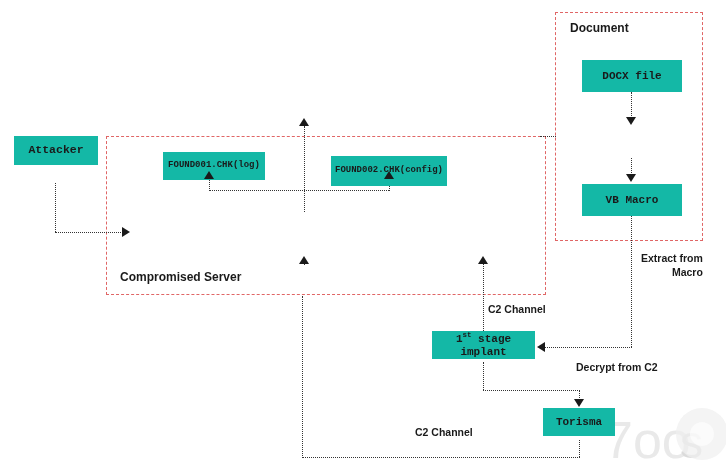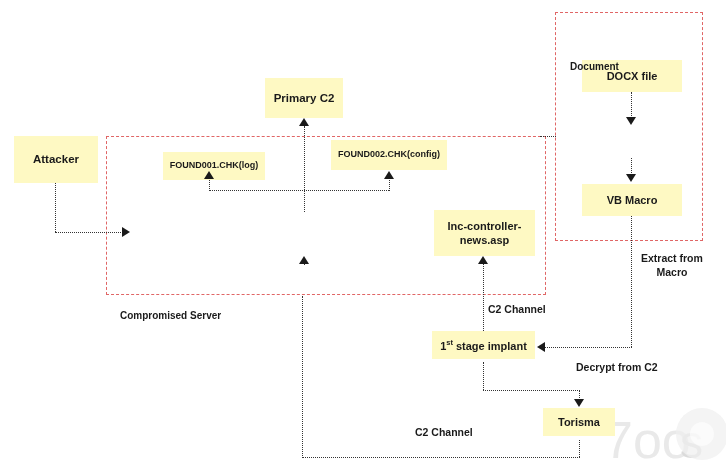--- a/index.html
+++ b/index.html
@@ -11,52 +11,52 @@
     position: relative;
     width: 728px;
     height: 472px;
     background: #ffffff;
     overflow: hidden;
     font-family: "Liberation Sans", sans-serif;
   }
   
   .box {
     position: absolute;
-    background: #fef9c3;
+    background: #14b8a6;
     color: #1a1a1a;
     display: flex;
     align-items: center;
     justify-content: center;
     text-align: center;
     font-weight: bold;
     line-height: 1.28;
     box-sizing: border-box;
     padding: 14px 3px;
     z-index: 4;
+    font-family: Liberation Mono, monospace;
   }
   .box.small { font-size: 9px; }
   .box.med   { font-size: 11px; }
   .box.lg    { font-size: 11.5px; }
 
   
   .group {
     position: absolute;
     border: 1.6px dashed #e06666;
     box-sizing: border-box;
     background: transparent;
     z-index: 2;
   }
   .group-label {
     position: absolute;
-    font-size: 10px;
+    font-size: 12px;
     font-weight: bold;
     color: #1a1a1a;
     white-space: nowrap;
     z-index: 6;
-    margin-top: 40px;
   }
 
   
   .label {
     position: absolute;
     font-size: 10.5px;
     font-weight: bold;
     color: #1a1a1a;
     white-space: nowrap;
     text-align: center;
@@ -156,61 +156,54 @@
   <div class="conn v" style="left:302px; top:296px; height:162px;"></div>
 
   <div class="conn v" style="left:631px; top:92px; height:26px;"></div>
   <div class="arrow down" style="left:626px; top:117px;"></div>
 
   <div class="conn v" style="left:631px; top:158px; height:17px;"></div>
   <div class="arrow down" style="left:626px; top:174px;"></div>
 
   <div class="conn h" style="left:540px; top:136px; width:16px;"></div>
 
-  <div class="box lg" style="left:14px; top:136px; width:84px; height:47px;">
+  <div class="box lg" style="left:14px; top:136px; width:84px; height:29px;">
     <span>Attacker</span>
   </div>
 
-  <div class="box lg" style="left:265px; top:78px; width:78px; height:40px;">
-    <span>Primary C2</span>
-  </div>
 
   <div class="box small" style="left:163px; top:152px; width:102px; height:22px;">
     <span>FOUND001.CHK(log)</span>
   </div>
 
-  <div class="box small" style="left:331px; top:140px; width:116px; height:30px;">
+  <div class="box small" style="left:331px; top:156px; width:116px; height:30px;">
     <span>FOUND002.CHK(config)</span>
   </div>
 
 
 
-  <div class="box med" style="left:434px; top:210px; width:101px; height:46px; flex-direction:column;">
-    <span>Inc-controller-</span>
-    <span>news.asp</span>
-  </div>
 
   <div class="box med" style="left:582px; top:60px; width:100px; height:32px;">
     <span>DOCX file</span>
   </div>
 
 
   <div class="box med" style="left:582px; top:184px; width:100px; height:32px;">
     <span>VB Macro</span>
   </div>
 
   <div class="box med" style="left:432px; top:331px; width:103px; height:23px;">
     <span><span>1</span><span class="sup">st</span><span> stage implant</span></span>
   </div>
 
   <div class="box med" style="left:543px; top:408px; width:72px; height:27px;">
     <span>Torisma</span>
   </div>
 
-  <div class="label" style="left:641px; top:252px;">
+  <div class="label" style="left:641px; top:252px;text-align:right;">
     <div>Extract from</div>
     <div>Macro</div>
   </div>
 
   <span class="label" style="left:488px; top:303px;">C2 Channel</span>
 
   <span class="label" style="left:576px; top:361px;">Decrypt from C2</span>
 
   <span class="label" style="left:415px; top:426px;">C2 Channel</span>
 

